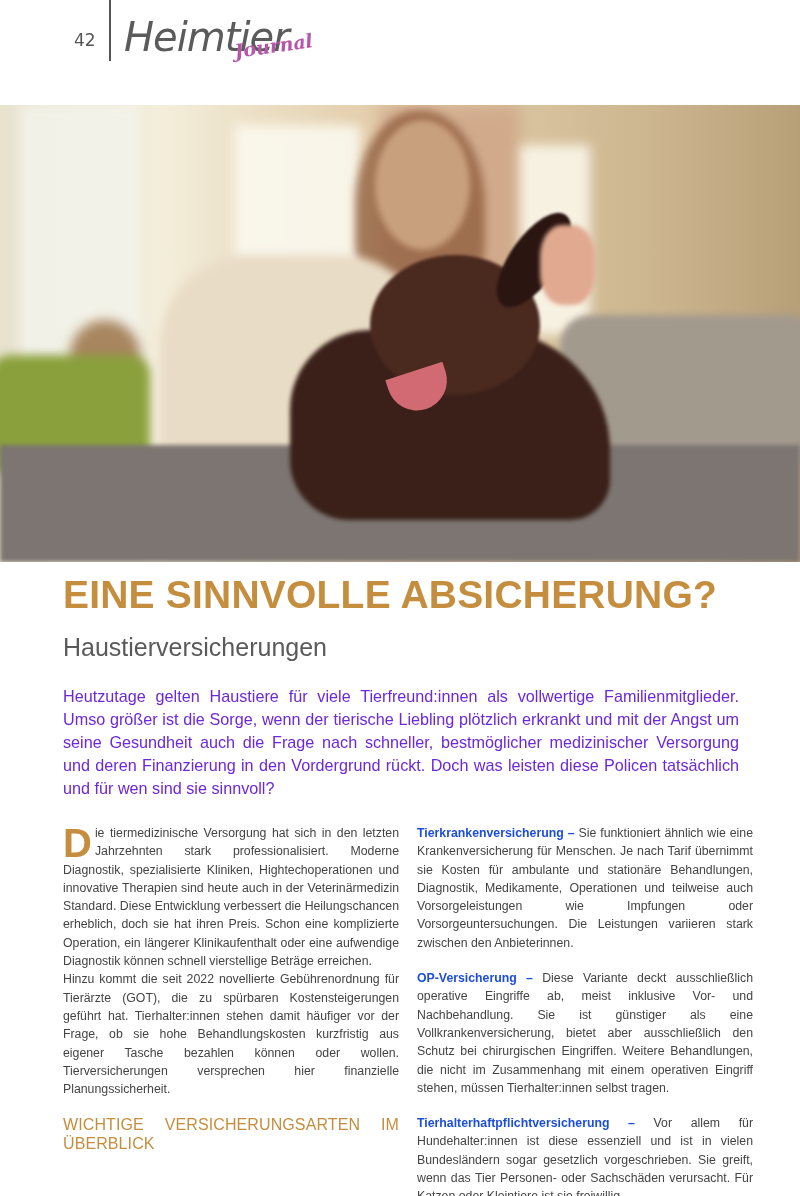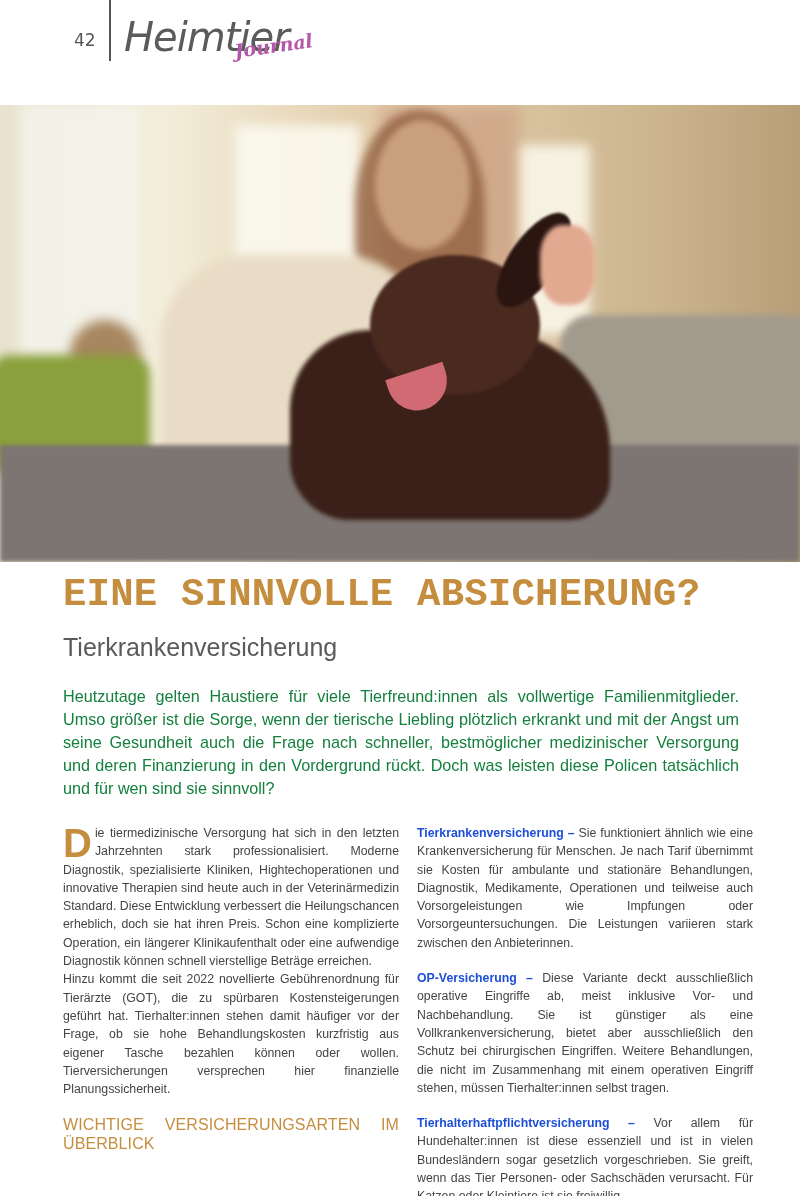--- a/index.html
+++ b/index.html
@@ -23,23 +23,23 @@
     .hero .sofa-back { position:absolute; left:560px; top:210px; width:260px; height:150px; background:#a39a8e; border-radius:30px; filter:blur(3px); }
     .hero .person { position:absolute; left:160px; top:150px; width:270px; height:260px; background:#e9dcc6; border-radius:90px 90px 40px 40px; filter:blur(4px); }
     .hero .head { position:absolute; left:375px; top:15px; width:95px; height:130px; background:#c9a07e; border-radius:50%; filter:blur(3px); }
     .hero .hair { position:absolute; left:355px; top:5px; width:130px; height:190px; background:#8d5b3b; border-radius:50% 50% 30% 30%; filter:blur(4px); opacity:.75; }
     .hero .dog-body { position:absolute; left:290px; top:225px; width:320px; height:190px; background:#3a2019; border-radius:80px 120px 40px 60px; filter:blur(2px); }
     .hero .dog-head { position:absolute; left:370px; top:150px; width:170px; height:140px; background:#4a291f; border-radius:50%; filter:blur(1.5px); }
     .hero .dog-ear { position:absolute; left:510px; top:100px; width:48px; height:110px; background:#2a1511; border-radius:50%; transform:rotate(35deg); filter:blur(1px); }
     .hero .dog-tongue { position:absolute; left:390px; top:265px; width:60px; height:40px; background:#d26a74; border-radius:0 0 30px 30px; transform:rotate(-18deg); }
     .hero .hand { position:absolute; left:540px; top:120px; width:55px; height:80px; background:#e1a990; border-radius:40%; filter:blur(2px); }
 
-    .title { position:absolute; left:63px; top:573px; font-family:Liberation Mono, monospace; font-weight:bold; font-size:39px; color:#c58e3f; letter-spacing:0.2px; white-space:nowrap; }
+    .title { position:absolute; left:63px; top:573px; font-family:Liberation Sans, sans-serif; font-weight:bold; font-size:39px; color:#c58e3f; letter-spacing:0.2px; white-space:nowrap; }
     .subtitle { position:absolute; left:63px; top:633px; font-family:"Liberation Sans", sans-serif; font-size:25px; color:#5a5a5a; white-space:nowrap; }
-    .lead { position:absolute; left:63px; top:685px; width:676px; font-family:"Liberation Sans", sans-serif; font-size:16.2px; line-height:23px; color:#15803d; text-align:justify; }
+    .lead { position:absolute; left:63px; top:685px; width:676px; font-family:"Liberation Sans", sans-serif; font-size:16.2px; line-height:23px; color:#6d28d9; text-align:justify; }
 
     .col { position:absolute; top:824px; width:336px; font-family:"Liberation Sans", sans-serif; font-size:12.3px; line-height:18.3px; color:#444; text-align:justify; }
     .col-left { left:63px; }
     .col-right { left:417px; }
     .col p { margin:0; }
     .dropcap { float:left; font-family:"Liberation Sans", sans-serif; font-weight:bold; font-size:40px; line-height:34px; color:#c58e3f; margin:2px 3px 0 0; }
     .section-head { color:#c58e3f; font-size:16px; margin-top:18px !important; letter-spacing:0.1px; }
     .term { font-weight:bold; color:#1d4ed8; }
     .gap { margin-top:17px !important; }
   </style>
@@ -66,21 +66,21 @@
   <div class="person"></div>
   <div class="sofa"></div>
   <div class="dog-body"></div>
   <div class="dog-head"></div>
   <div class="dog-ear"></div>
   <div class="hand"></div>
   <div class="dog-tongue"></div>
 </div>
 
 <h1 class="title" style="margin:0;">EINE SINNVOLLE ABSICHERUNG?</h1>
-<h2 class="subtitle" style="margin:0;font-weight:normal;">Tierkrankenversicherung</h2>
+<h2 class="subtitle" style="margin:0;font-weight:normal;">Haustierversicherungen</h2>
 <p class="lead" style="margin:0;">Heutzutage gelten Haustiere für viele Tierfreund:innen als vollwertige Familienmitglieder. Umso größer ist die Sorge, wenn der tierische Liebling plötzlich erkrankt und mit der Angst um seine Gesundheit auch die Frage nach schneller, bestmöglicher medizinischer Versorgung und deren Finanzierung in den Vordergrund rückt. Doch was leisten diese Policen tatsächlich und für wen sind sie sinnvoll?</p>
 
 <div class="col col-left">
   <p><span class="dropcap">D</span><span>ie tiermedizinische Versorgung hat sich in den letzten Jahrzehnten stark professionalisiert. Moderne Diagnostik, spezialisierte Kliniken, Hightechoperationen und innovative Therapien sind heute auch in der Veterinärmedizin Standard. Diese Entwicklung verbessert die Heilungschancen erheblich, doch sie hat ihren Preis. Schon eine komplizierte Operation, ein längerer Klinikaufenthalt oder eine aufwendige Diagnostik können schnell vierstellige Beträge erreichen.</span></p>
   <p>Hinzu kommt die seit 2022 novellierte Gebührenordnung für Tierärzte (GOT), die zu spürbaren Kostensteigerungen geführt hat. Tierhalter:innen stehen damit häufiger vor der Frage, ob sie hohe Behandlungskosten kurzfristig aus eigener Tasche bezahlen können oder wollen. Tierversicherungen versprechen hier finanzielle Planungssicherheit.</p>
   <p class="section-head">WICHTIGE VERSICHERUNGSARTEN IM ÜBERBLICK</p>
 </div>
 
 <div class="col col-right">
   <p><span class="term">Tierkrankenversicherung –</span><span> Sie funktioniert ähnlich wie eine Krankenversicherung für Menschen. Je nach Tarif übernimmt sie Kosten für ambulante und stationäre Behandlungen, Diagnostik, Medikamente, Operationen und teilweise auch Vorsorgeleistungen wie Impfungen oder Vorsorgeuntersuchungen. Die Leistungen variieren stark zwischen den Anbieterinnen.</span></p>

